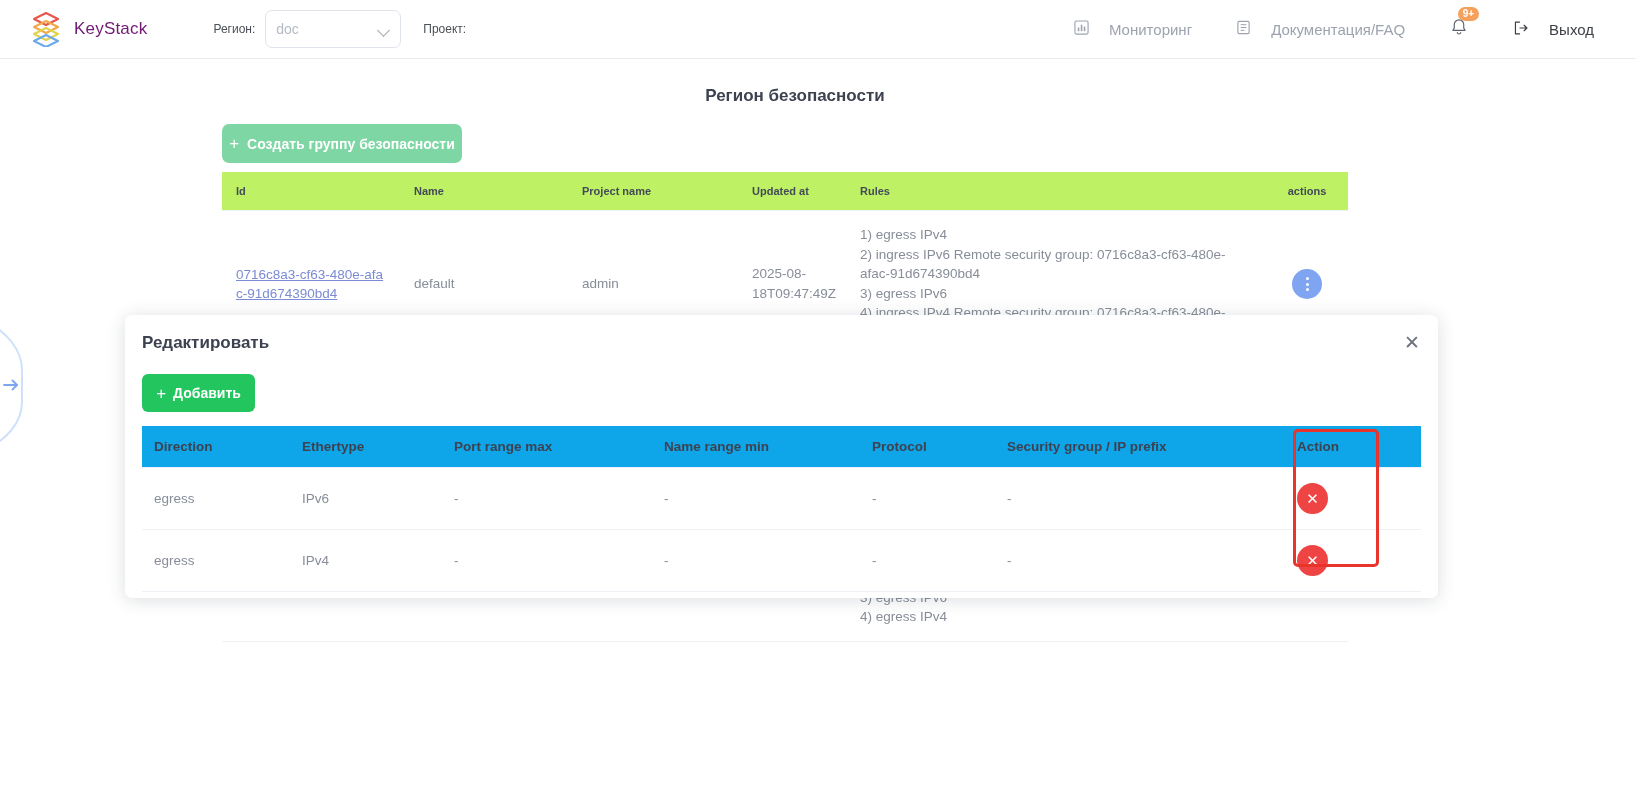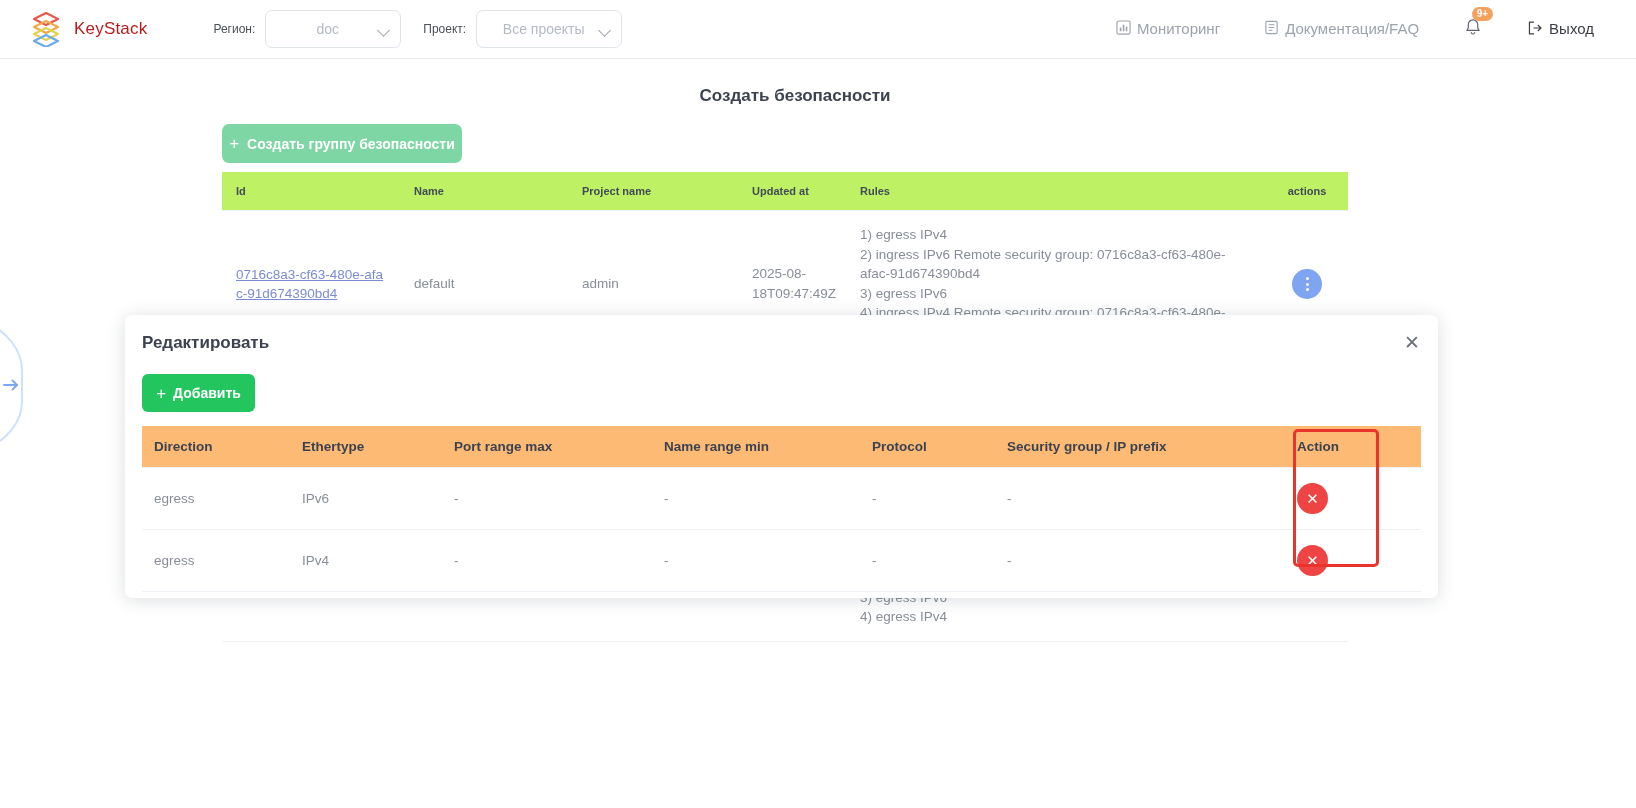--- a/index.html
+++ b/index.html
@@ -20,56 +20,56 @@
     border-bottom: 1px solid #e8ecf1;
     display: flex; align-items: center;
     z-index: 30;
   }
   .logo-wrap {
     display: flex; align-items: center; gap: 12px;
     margin-left: 30px;
   }
   .logo-mark { width: 32px; height: 36px; position: relative; }
   .brand-name {
-    font-size: 17px; color: #b91c1c; font-weight: 400;
+    font-size: 17px; color: #701a75; font-weight: 400;
     letter-spacing: .2px;
     text-align: right;
   }
   .selector-group {
     display: flex; align-items: center; gap: 10px;
     margin-left: 66px;
   }
   .selector-label { font-size: 12px; color: #4a4f57; }
   .select-box {
     position: relative;
     width: 136px; height: 38px;
     border: 1px solid #dfe3ea; border-radius: 7px;
     background: #fff;
     display: flex; align-items: center;
     padding: 0 10px;
-    font-size: 14px; color: #b4bac4; text-align: center;
+    font-size: 14px; color: #b4bac4;
   }
   .select-box.wide { width: 146px; }
   .select-val { flex: 1; white-space: nowrap; overflow: hidden; }
   .chev {
     width: 11px; height: 7px; flex: none; position: relative;
   }
   .chev::before {
     content: ""; position: absolute; left: 0; top: 0;
     width: 8px; height: 8px;
     border-right: 1.6px solid #9aa1ad;
     border-bottom: 1.6px solid #9aa1ad;
     transform: rotate(45deg);
   }
   .header-right {
     margin-left: auto; display: flex; align-items: center;
     gap: 0px; padding-right: 20px;
   }
   .hdr-link {
-    display: flex; align-items: flex-start; gap: 6px;
+    display: flex; align-items: center; gap: 20px;
     font-size: 15px; color: #9ca3ae;
     padding: 0 22px; white-space: nowrap;
   }
   .hdr-link.dark { color: #3b3f46; }
   .bell-wrap { position: relative; padding: 0 22px; }
   .badge {
     position: absolute; top: -10px; right: 12px;
     background: #f5a15c; color: #fff;
     font-size: 10px; font-weight: 700;
     border-radius: 9px; padding: 1px 5px 2px;
@@ -162,21 +162,21 @@
     color: #fff; font-size: 14px; font-weight: 700;
     display: flex; align-items: center; justify-content: center;
     gap: 7px; font-family: "Liberation Sans", sans-serif;
   }
   .modal-tbl-wrap {
     position: absolute; left: 17px; top: 111px;
     width: 1279px;
   }
   table.modal-tbl { width: 100%; border-collapse: collapse; table-layout: fixed; }
   table.modal-tbl thead th {
-    background: #fdba74; text-align: left;
+    background: #0ea5e9; text-align: left;
     font-size: 13.5px; font-weight: 700; color: #3d4250;
     padding: 13px 12px;
     border-bottom: 1px solid #eef1f5;
   }
   table.modal-tbl tbody td {
     font-size: 13.5px; color: #878d99;
     padding: 15px 12px;
     border-bottom: 1px solid #eef1f5;
   }
   .m-c1 { width: 148px; }
@@ -217,24 +217,20 @@
     <span class="brand-name">KeyStack</span>
   </div>
 
   <div class="selector-group">
     <span class="selector-label">Регион:</span>
     <div class="select-box">
       <span class="select-val">doc</span>
       <span class="chev"></span>
     </div>
     <span class="selector-label" style="margin-left:12px">Проект:</span>
-    <div class="select-box wide">
-      <span class="select-val">Все проекты</span>
-      <span class="chev"></span>
-    </div>
   </div>
 
   <div class="header-right">
     <a class="hdr-link">
       <span>
         <svg width="15" height="15" viewBox="0 0 16 16">
             <rect x="1" y="1" width="14" height="14" rx="1.6" fill="none" stroke="#9ca3ae" stroke-width="1.2"></rect>
             <rect x="4" y="8" width="1.7" height="4" fill="#9ca3ae"></rect>
             <rect x="7.2" y="5" width="1.7" height="7" fill="#9ca3ae"></rect>
             <rect x="10.4" y="7" width="1.7" height="5" fill="#9ca3ae"></rect>
@@ -277,21 +273,21 @@
 <div class="side-tab">
   <svg width="26" height="150" viewBox="0 0 26 150" aria-hidden="true">
     <path d="M-40 0 C 14 18, 22 46, 22 60 L22 92 C22 106, 14 134, -40 150" fill="none" stroke="#cfe0fb" stroke-width="2"></path>
     <g>
       <line x1="4" y1="75" x2="17" y2="75" stroke="#7da6f0" stroke-width="1.8" stroke-linecap="round"></line>
       <path d="M12.5 70.5 L17 75 L12.5 79.5" fill="none" stroke="#7da6f0" stroke-width="1.8" stroke-linecap="round" stroke-linejoin="round"></path>
     </g>
   </svg>
 </div>
 
-<div class="page-title">Создать безопасности</div>
+<div class="page-title">Регион безопасности</div>
 
 <button class="create-btn">
   <span class="plus">+</span>
   <span>Создать группу безопасности</span>
 </button>
 
 <div class="table-wrap">
   <table class="main-tbl">
     <colgroup>
       <col class="col-id">

